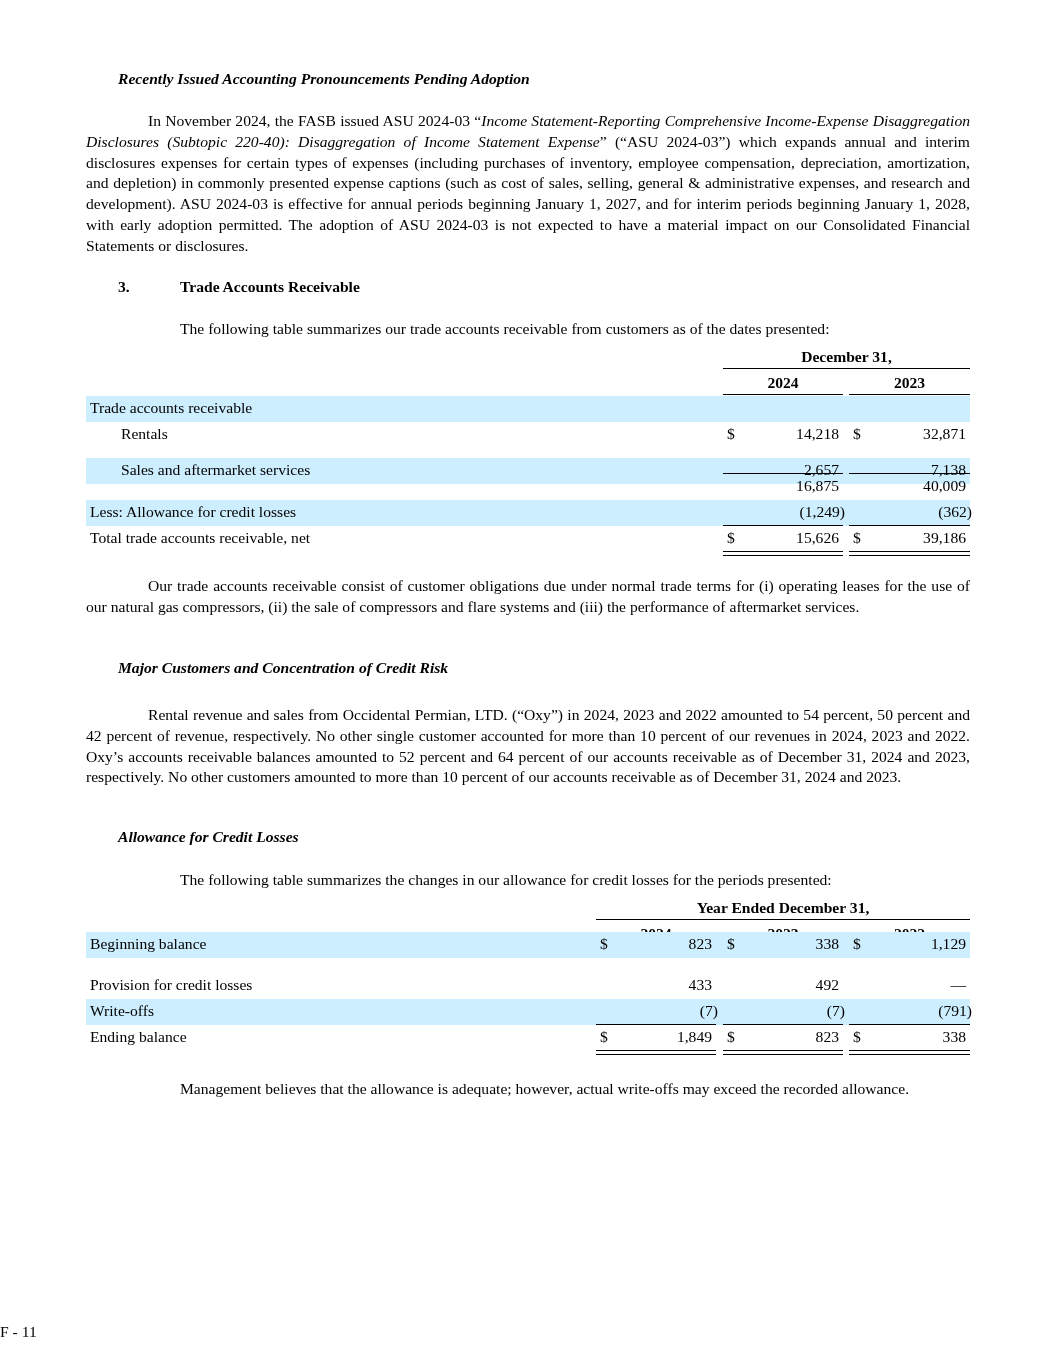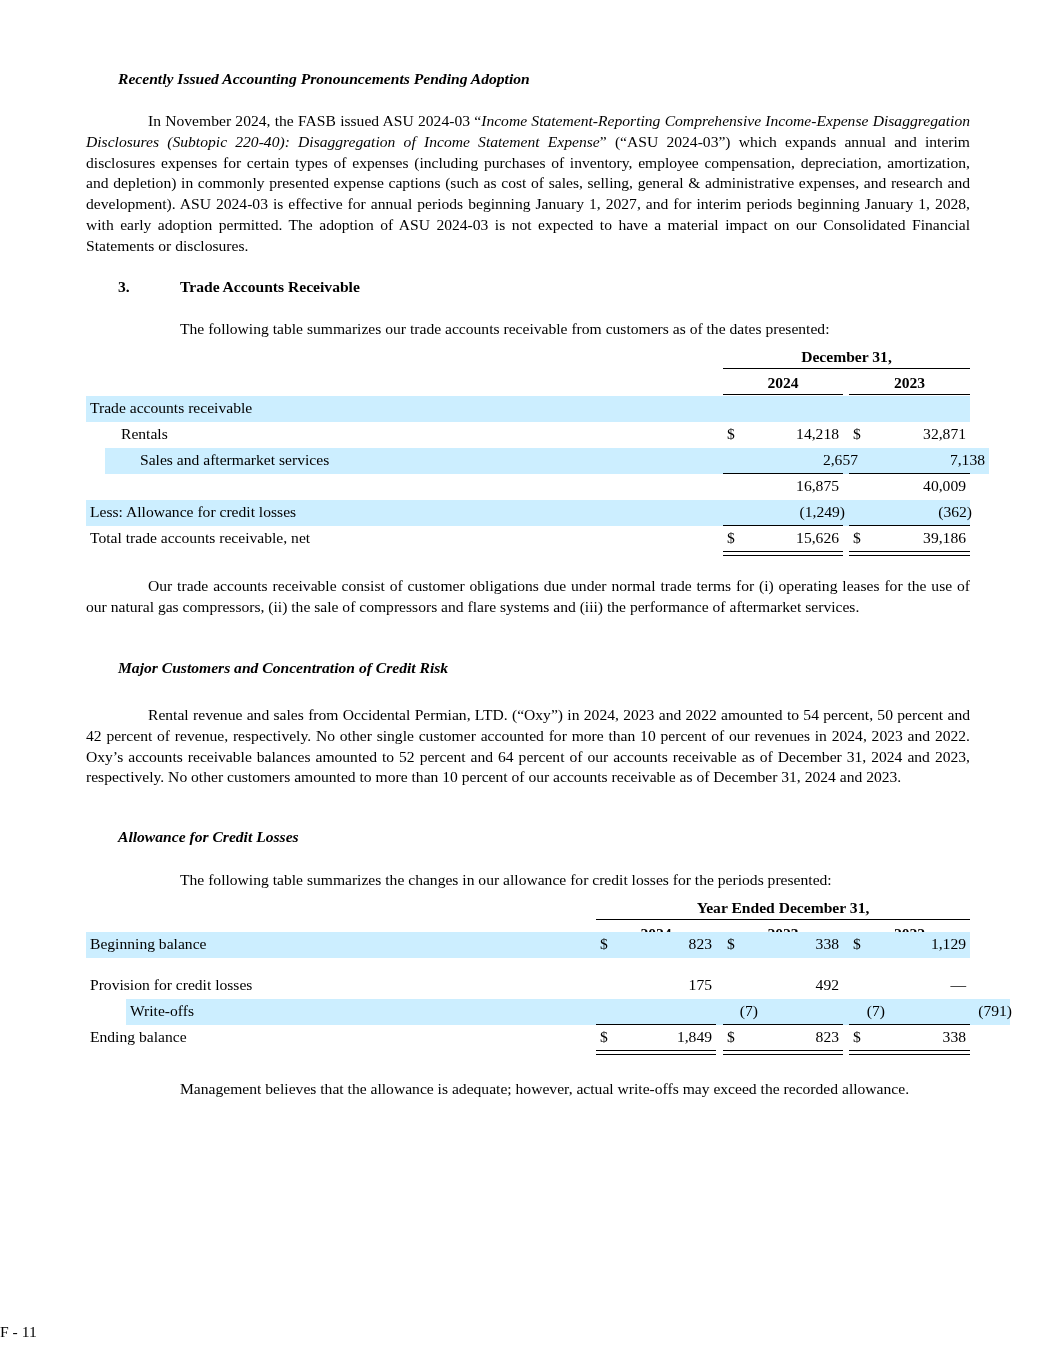--- a/index.html
+++ b/index.html
@@ -63,21 +63,21 @@
           <span class="label ind">Rentals</span>
           <div class="cell" style="left: 637px; width: 120px;">
             <span class="dollar">$</span>
             <span class="num">14,218</span>
           </div>
           <div class="cell" style="left: 763px; width: 121px;">
             <span class="dollar">$</span>
             <span class="num">32,871</span>
           </div>
         </div>
-        <div class="row shaded" style="top: 103px; margin-left: 19px;">
+        <div class="row shaded" style="top: 113px;">
           <span class="label ind">Sales and aftermarket services</span>
           <div class="cell" style="left: 637px; width: 120px;">
             <span class="num">2,657</span>
           </div>
           <div class="cell" style="left: 763px; width: 121px;">
             <span class="num">7,138</span>
           </div>
         </div>
         <div class="row" style="top: 129px;">
           <span class="label"></span>
@@ -146,30 +146,30 @@
             <span class="num">338</span>
           </div>
           <div class="cell" style="left: 763px; width: 121px;">
             <span class="dollar">$</span>
             <span class="num">1,129</span>
           </div>
         </div>
         <div class="row" style="top: 77px;">
           <span class="label">Provision for credit losses</span>
           <div class="cell" style="left: 510px; width: 120px;">
-            <span class="num">175</span>
+            <span class="num">433</span>
           </div>
           <div class="cell" style="left: 637px; width: 120px;">
             <span class="num">492</span>
           </div>
           <div class="cell" style="left: 763px; width: 121px;">
             <span class="num">—</span>
           </div>
         </div>
-        <div class="row shaded" style="top: 103px; margin-left: 40px;">
+        <div class="row shaded" style="top: 103px;">
           <span class="label">Write-offs</span>
           <div class="cell" style="left: 510px; width: 120px;">
             <span class="num paren">(7)</span>
           </div>
           <div class="cell" style="left: 637px; width: 120px;">
             <span class="num paren">(7)</span>
           </div>
           <div class="cell" style="left: 763px; width: 121px;">
             <span class="num paren">(791)</span>
           </div>

